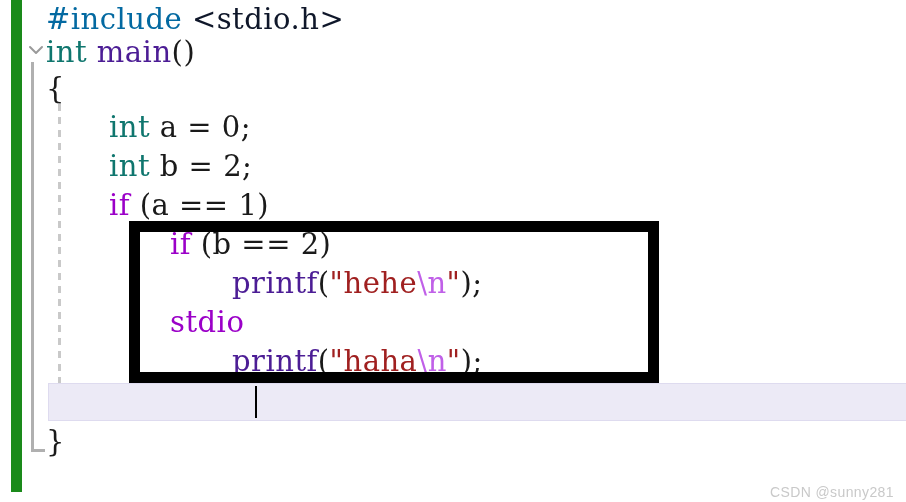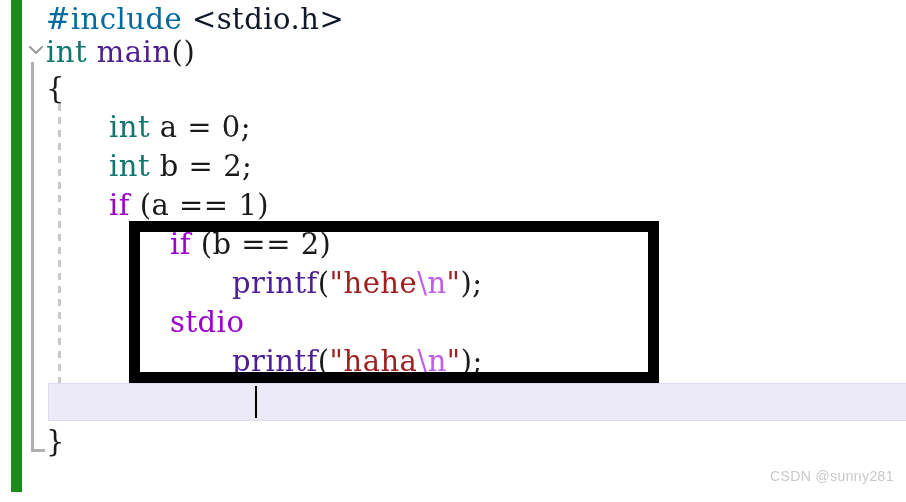--- a/index.html
+++ b/index.html
@@ -134,21 +134,21 @@
     border: 11px solid #000000;
     box-sizing: border-box;
     background: transparent;
     pointer-events: none;
   }
 
   
   .watermark {
     position: absolute;
     right: 12px;
-    bottom: 18px;
+    bottom: 2px;
     font-family: "Liberation Sans", sans-serif;
     font-size: 14px;
     color: #c9c9c9;
     letter-spacing: 0.4px;
   }
 </style>
 </head>
 <body>
 
 <div id="screen">

